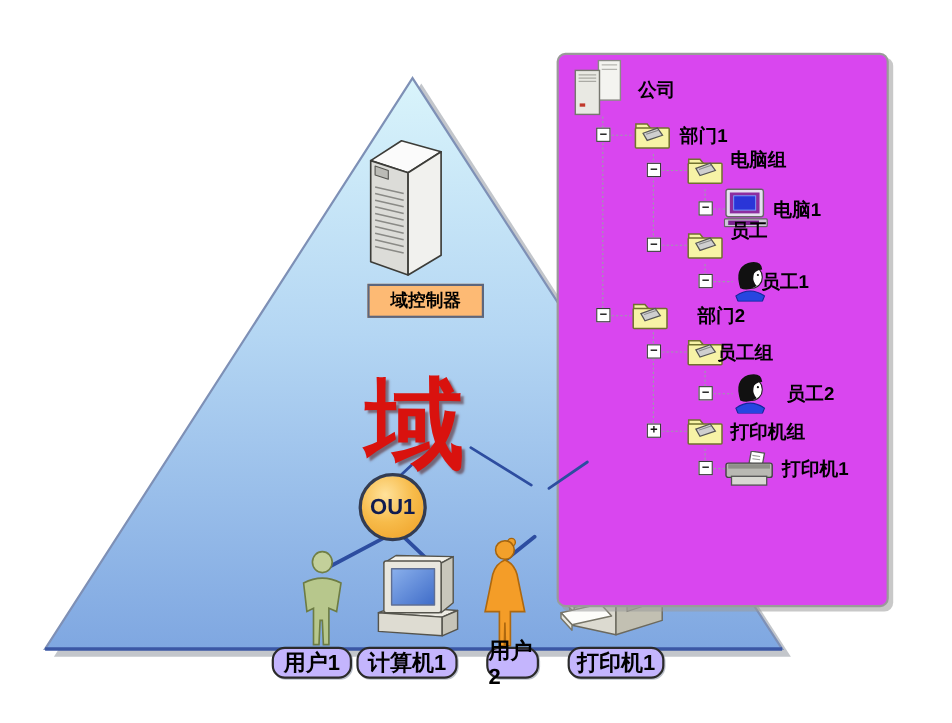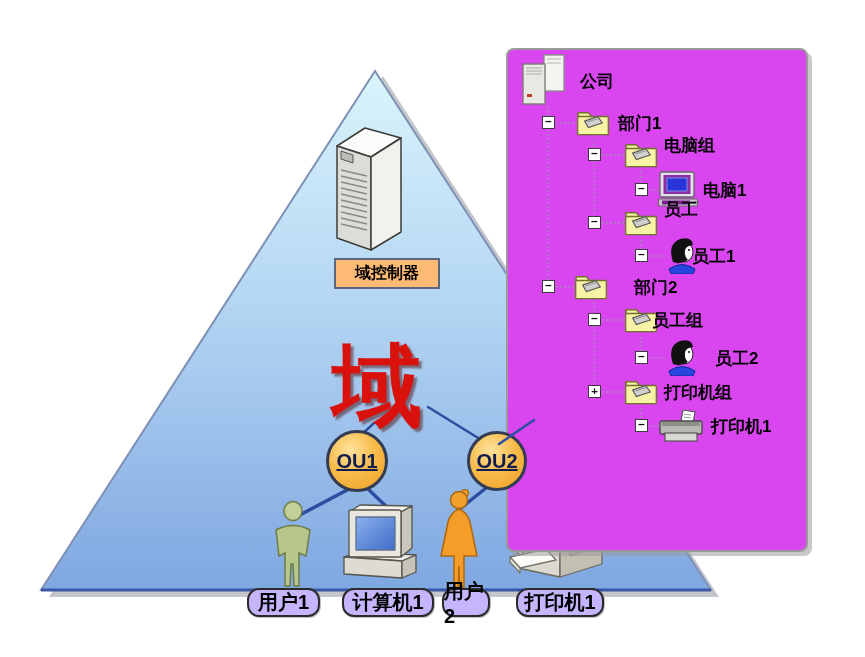--- a/index.html
+++ b/index.html
@@ -16,30 +16,30 @@
   
   #dc-label{left:334px;top:258px;width:106px;height:31px;z-index:2;
     background:#fdba74;border:2px solid #5c667d;box-sizing:border-box;
     display:flex;align-items:center;justify-content:center;
     font-weight:bold;font-size:16px;color:#000;}
 
   
   .ou{z-index:5;border-radius:50%;box-sizing:border-box;
     background:radial-gradient(circle at 38% 30%, #ffe29b 0%, #f7bb4a 48%, #ee9e24 100%);
     border:3px solid #333c52;display:flex;align-items:center;justify-content:center;
-    font-weight:bold;font-size:20px;color:#101c50;text-decoration:underline;}
+    font-weight:bold;font-size:20px;color:#101c50;}
   #ou1{left:326px;top:430px;width:62px;height:62px;}
   #ou2{left:467px;top:431px;width:60px;height:60px;}
 
   
   .tag{z-index:3;top:588px;height:29px;background:#c4b5fd;border:2px solid #2b2b2b;
     border-radius:12px;box-sizing:border-box;display:flex;align-items:center;justify-content:center;
     font-weight:bold;font-size:20px;color:#000;box-shadow:1px 1px 0 rgba(120,130,150,.5);}
   #tag-user1{left:247px;width:73px;}
-  #tag-computer1{left:324px;width:92px;margin-left:18px;}
+  #tag-computer1{left:324px;width:92px;}
   #tag-user2{left:442px;width:48px;}
   #tag-printer1{left:516px;width:88px;}
 
   
   #tree-panel{left:506px;top:48px;width:302px;height:504px;z-index:4;
     background:#d946ef;border:2px solid #9a9a9a;border-radius:8px;box-sizing:border-box;
     box-shadow:4px 4px 0 rgba(155,155,155,.55);}
   #tree-panel .node-label{position:absolute;font-weight:bold;font-size:17px;color:#000;white-space:nowrap;}
   .toggle{position:absolute;width:13px;height:13px;background:#fff;border:1px solid #3a3a3a;
     box-sizing:border-box;font-size:11px;line-height:10px;text-align:center;font-weight:bold;color:#111;
@@ -257,21 +257,20 @@
     <span class="node-label" style="left:156px;top:331px">打印机组</span>
 
     <div class="toggle" style="left:127px;top:369px">−</div>
     <svg class="tree-icon" style="left:150px;top:360px" width="46" height="32">
         <use href="#sym-printer-sm"></use>
       </svg>
     <span class="node-label" style="left:203px;top:365px">打印机1</span>
   </div>
 
   <div class="abs ou" id="ou1">OU1</div>
-  <div class="abs ou" id="ou2">OU2</div>
 
   <svg class="abs" id="line-over-panel" width="865" height="657">
     <line x1="499" y1="444" x2="534" y2="420" stroke="#2d4da0" stroke-width="2.5" stroke-linecap="round"></line>
   </svg>
 
   <div class="abs tag" id="tag-user1">用户1</div>
   <div class="abs tag" id="tag-computer1">计算机1</div>
   <div class="abs tag" id="tag-user2">用户2</div>
   <div class="abs tag" id="tag-printer1">打印机1</div>
 

